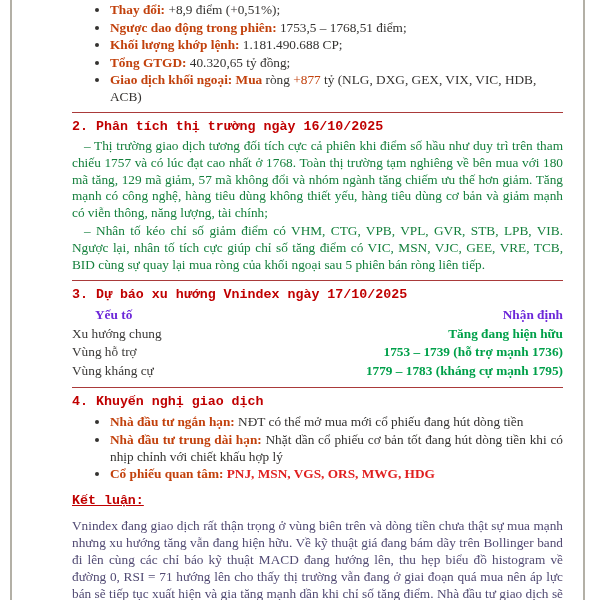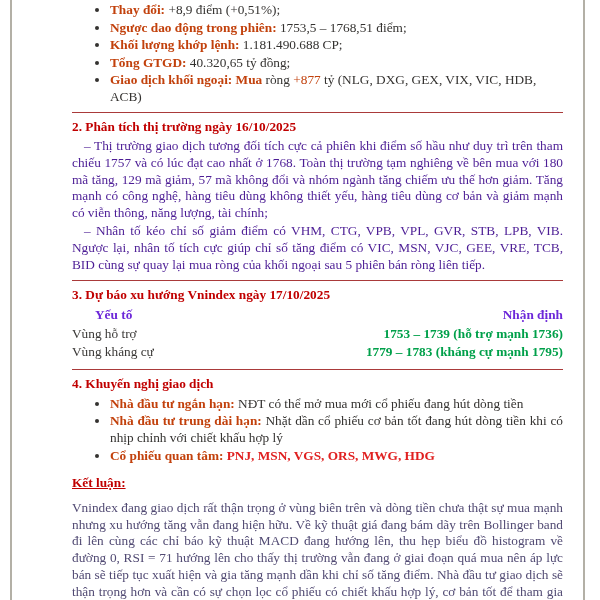--- a/index.html
+++ b/index.html
@@ -30,27 +30,28 @@
   hr.red-rule {
     border: none;
     border-top: 1.6px solid #aa3a3a;
     margin: 7px 0 5px 0;
   }
 
   h2 {
     font-size: 13.3px; line-height: 17px;
     color: #c00000; font-weight: bold;
     margin: 0 0 3px 0;
+    font-family: Liberation Mono, monospace;
   }
   h2.underline span { text-decoration: underline; }
 
   p.para {
     margin: 0 0 1px 0;
     text-align: justify;
-    color: #4c1d95;
+    color: #15803d;
   }
   p.indent { text-indent: 12px; }
   p.conclusion { color: #514a73; margin-top: 9px; }
   .concl-head { margin-top: 10px; }
 
   .forecast-table { width: 100%; }
   .frow {
     display: flex; justify-content: space-between;
     line-height: 18.5px;
   }
@@ -86,20 +87,24 @@
 
     <hr class="red-rule">
 
     <h2>3. Dự báo xu hướng Vnindex ngày 17/10/2025</h2>
     <div class="forecast-table">
       <div class="frow header">
         <span class="factor">Yếu tố</span>
         <span class="assessment">Nhận định</span>
       </div>
       <div class="frow">
+        <span class="factor">Xu hướng chung</span>
+        <span class="assessment">Tăng đang hiện hữu</span>
+      </div>
+      <div class="frow">
         <span class="factor">Vùng hỗ trợ</span>
         <span class="assessment">1753 – 1739 (hỗ trợ mạnh 1736)</span>
       </div>
       <div class="frow">
         <span class="factor">Vùng kháng cự</span>
         <span class="assessment">1779 – 1783 (kháng cự mạnh 1795)</span>
       </div>
     </div>
 
     <hr class="red-rule">

